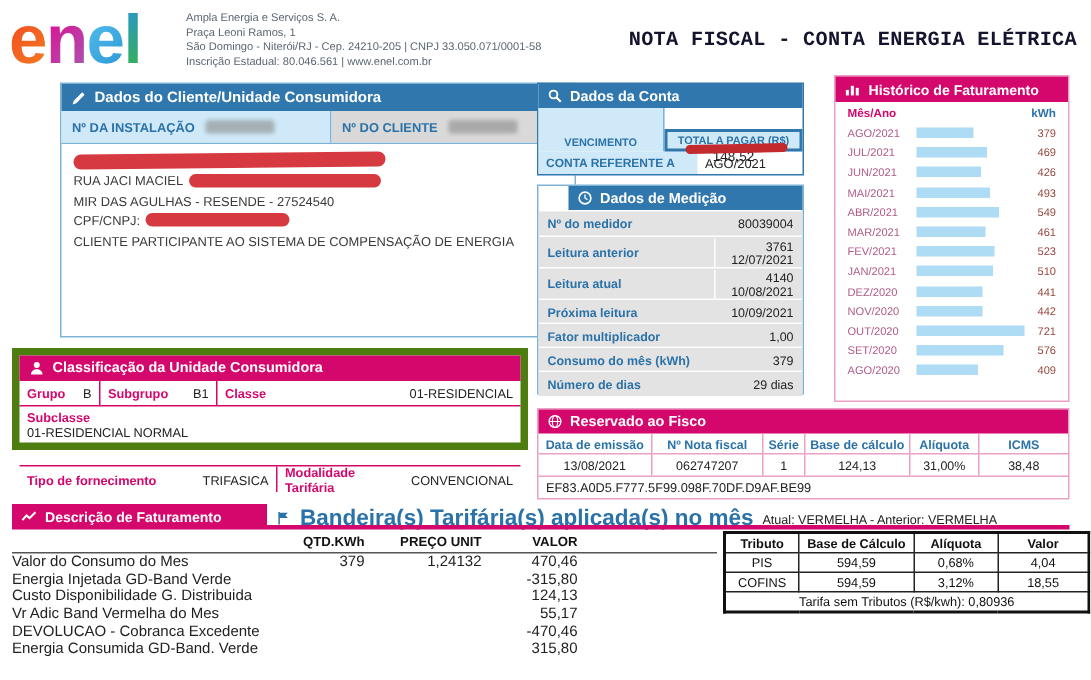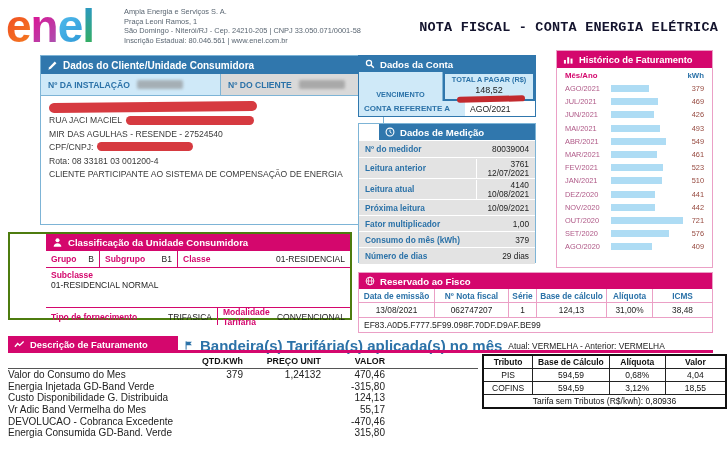--- a/index.html
+++ b/index.html
@@ -30,40 +30,40 @@
   .idcell.inst{width:180px;background:#cfe9f8;border-right:1px solid #7db4d6;}
   .idcell.cli{flex:1;background:#d9d9d9;}
   .blurval{width:46px;height:9px;background:#8a8a8a;border-radius:2px;filter:blur(1.5px);opacity:.6;}
   .cbody{padding:5px 8px;font-size:8.6px;color:#3a3a3a;line-height:13.4px;}
   .redact{display:inline-block;background:#d63a40;border-radius:5px;vertical-align:middle;position:relative;top:-1px;}
   .r-name{width:208px;height:10px;transform:rotate(-.6deg);}
   .r-addr{width:128px;height:9px;margin-left:4px;}
   .r-cpf{width:96px;height:9px;margin-left:4px;}
 
   
-  #class{left:8px;top:232px;width:344px;height:88px;border:2px solid #4d7c0f;padding-left:36px;}
+  #class{left:8px;top:232px;width:344px;height:68px;border:5px solid #4d7c0f;}
   #class .phead{height:17px;font-size:9.6px;}
   .crow{display:flex;align-items:center;font-size:8.5px;box-sizing:border-box;}
   .crow1{height:17px;border-bottom:1px solid #d4076d;}
   .ccell{height:100%;display:flex;align-items:center;padding:0 5px;box-sizing:border-box;border-right:1px solid #d4076d;justify-content:space-between;}
   .ccell:last-child{border-right:none;flex:1;}
   .clabel{color:#d4076d;font-weight:bold;}
   .cval{color:#222;margin-left:4px;}
   .crow2{height:35px;border-bottom:1px solid #d4076d;display:block;padding:2px 5px;}
   .crow3{height:17px;}
   .c-g{width:54px;} .c-sg{width:78px;} .c-tf{width:172px;}
 
   
   #account{left:358px;top:55px;width:178px;height:62px;border:1px solid #3077ad;}
   #account .phead{height:16px;font-size:9.6px;}
   .acrow{display:flex;height:29px;}
   .venc{width:84px;background:#cfe9f8;border-right:1px solid #7db4d6;text-align:center;padding-top:18px;box-sizing:border-box;}
   .aclabel{font-size:7.3px;font-weight:bold;color:#2b72a8;display:block;}
   .acval{font-size:9px;color:#222;display:block;margin-top:1px;}
-  .totalc{flex:1;background:#cfe9f8;border:2px solid #3077ad;text-align:center;padding-top:1px;position:relative;box-sizing:border-box;}
+  .totalc{flex:1;background:#cfe9f8;border:2px solid #3077ad;text-align:center;padding-top:1px;position:relative;box-sizing:border-box;margin-top:14px;}
   .redline{position:absolute;left:12px;bottom:-3px;width:68px;height:6px;background:#c22a2e;border-radius:4px;transform:rotate(-1.2deg);}
   .refrow{display:flex;height:15px;align-items:stretch;font-size:8px;}
   .reflabel{width:106px;background:#cfe9f8;color:#2b72a8;font-weight:bold;display:flex;align-items:center;padding:0 5px;box-sizing:border-box;}
   .refval{display:flex;align-items:center;padding-left:5px;font-size:8.6px;color:#222;}
 
   
   #meter{left:358px;top:123px;width:178px;height:140px;border:1px solid #7db4d6;}
   #meter .phead{height:16px;font-size:9.6px;margin-left:20px;}
   .mrow{display:flex;justify-content:space-between;align-items:center;background:#e3e3e3;margin-top:1px;
         padding:0 6px;font-size:8.3px;box-sizing:border-box;}
@@ -142,21 +142,20 @@
       <div class="idcell cli">
         <span>Nº DO CLIENTE</span>
         <span class="blurval"></span>
       </div>
     </div>
     <div class="cbody">
       <div><span class="redact r-name"></span></div>
       <div><span>RUA JACI MACIEL</span><span class="redact r-addr"></span></div>
       <div>MIR DAS AGULHAS - RESENDE - 27524540</div>
       <div><span>CPF/CNPJ:</span><span class="redact r-cpf"></span></div>
-      <div>Rota: 08 33181 03 001200-4</div>
       <div>CLIENTE PARTICIPANTE AO SISTEMA DE COMPENSAÇÃO DE ENERGIA</div>
     </div>
   </div>
 
   <div class="panel" id="class">
     <div class="phead pink">
       <span class="icon">
         <svg width="11" height="11" viewBox="0 0 12 12">
             <circle cx="6" cy="3.6" r="2.2" fill="#fff"></circle>
             <path d="M1.8 10.6c0-2.3 1.9-3.8 4.2-3.8s4.2 1.5 4.2 3.8z" fill="#fff"></path>

